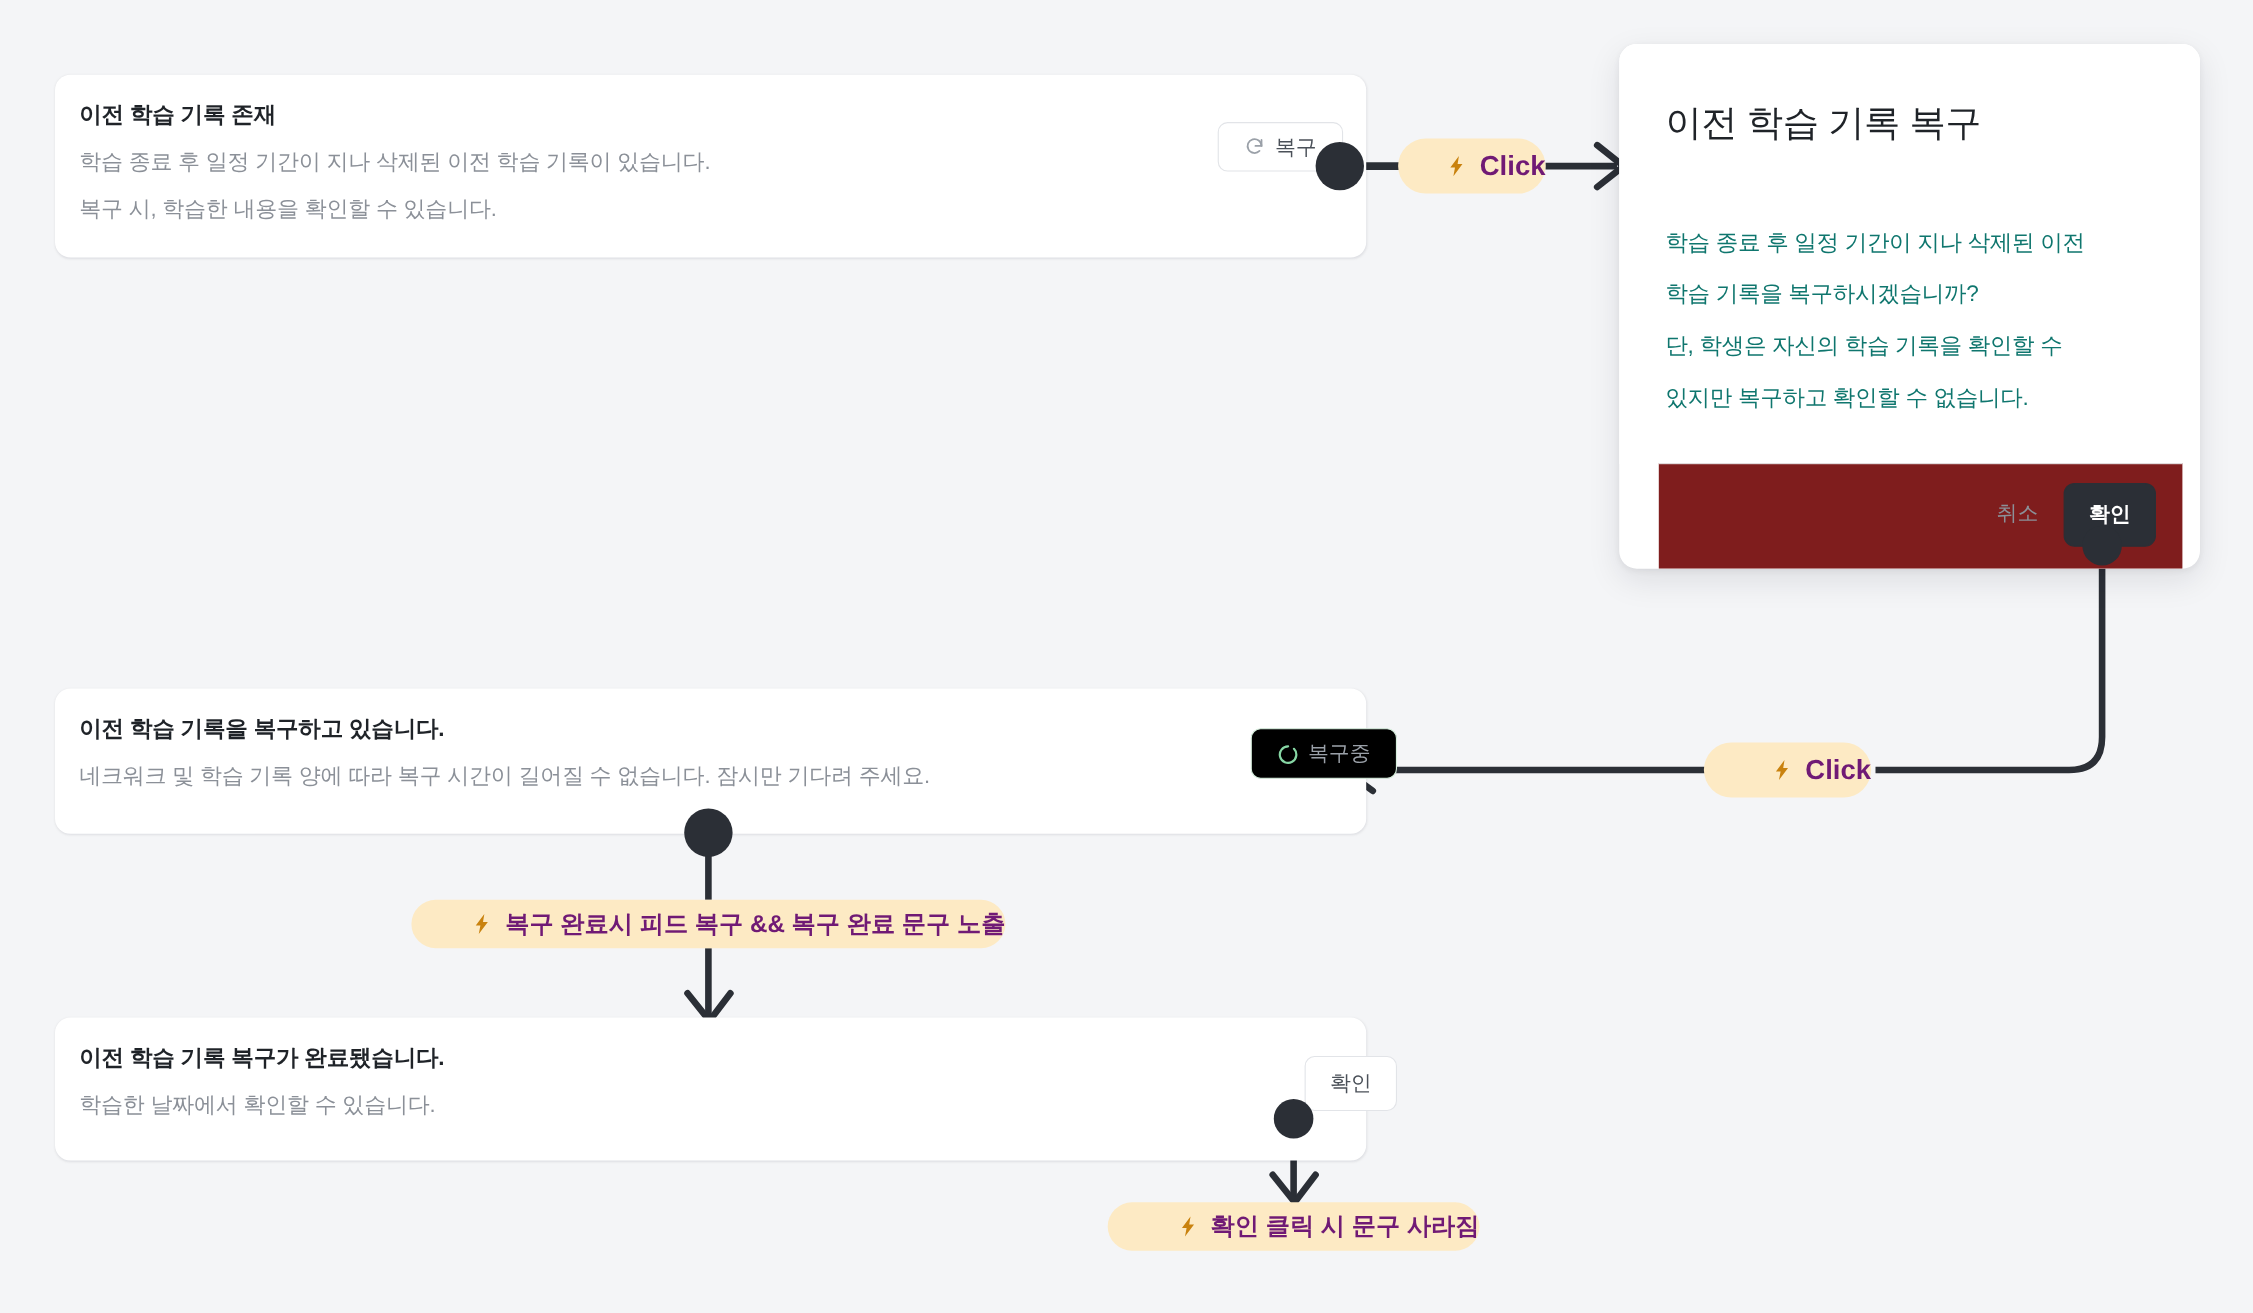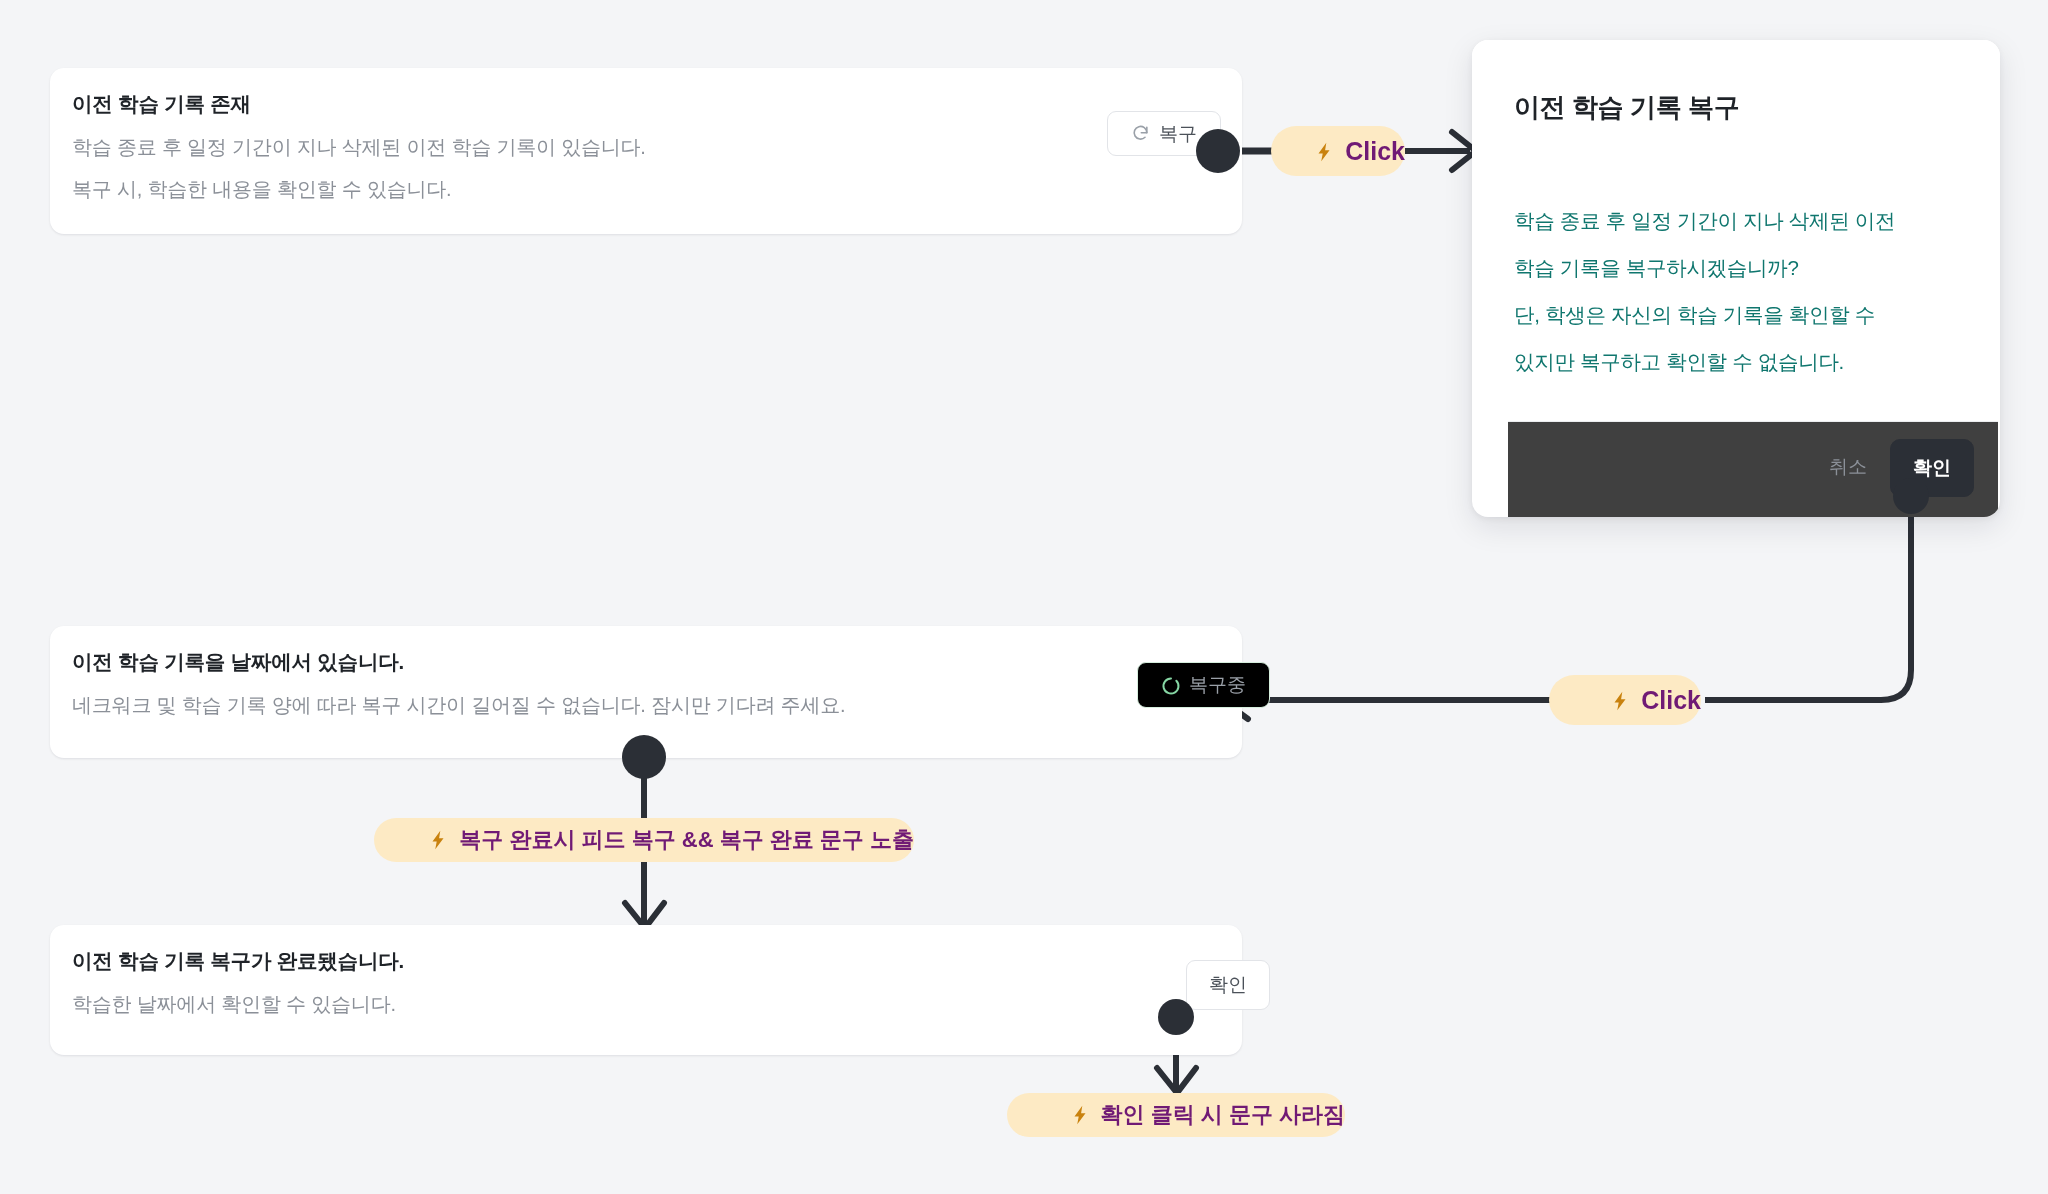--- a/index.html
+++ b/index.html
@@ -97,38 +97,38 @@
     box-shadow: 0 10px 30px rgba(16,24,40,0.10), 0 2px 6px rgba(16,24,40,0.06);
     overflow: hidden;
   }
   .modal-body {
     position: absolute;
     left: 0; right: 0; top: 0;
     background: #ffffff;
   }
   .modal-title {
     position: absolute;
-    font-size: 26px;
-    font-weight: bold;
+    font-size: 33px;
+    font-weight: normal;
     color: #1f2328;
     letter-spacing: -0.4px;
     white-space: nowrap;
     text-align: right;
   }
   .modal-text {
     position: absolute;
     font-size: 20.5px;
     line-height: 47px;
     color: #0f766e;
     letter-spacing: -0.3px;
   }
   .modal-footer {
     position: absolute;
-    left: 0; right: 2px; bottom: 0;
-    background: #404040;
+    left: 0; right: 16px; bottom: 0;
+    background: #7f1d1d;
     border-top: 1px solid #eceef0;
     margin-left: 36px;
   }
 
   
   .pill {
     position: absolute;
     box-sizing: border-box;
     display: flex;
     align-items: center;
@@ -238,21 +238,21 @@
   <div class="pill" style="left:1549px; top:675px; width:152px; height:50px; font-size:25px;">
     <span class="bolt">
       <svg viewBox="0 0 24 24" width="22" height="22" fill="#c9820e">
         <path d="M14.5 2 L6 13.5 h4.6 L9 22 L18 10 h-4.8 Z"></path>
       </svg>
     </span>
     <span class="pill-label">Click</span>
   </div>
 
   <div class="card" style="left:50px; top:626px; width:1192px; height:132px;">
-    <div class="card-title" style="left:22px; top:22px;">이전 학습 기록을 날짜에서 있습니다.</div>
+    <div class="card-title" style="left:22px; top:22px;">이전 학습 기록을 복구하고 있습니다.</div>
     <div class="card-line" style="left:22px; top:66px;">네크워크 및 학습 기록 양에 따라 복구 시간이 길어질 수 없습니다. 잠시만 기다려 주세요.</div>
 
     <div class="btn btn-outline-green" style="left:1087px; top:36px; width:133px; height:46px;">
       <span class="icon-spin">
         <svg viewBox="0 0 24 24" width="20" height="20" fill="none" stroke="#86d6a4" stroke-width="2.4" stroke-linecap="round">
           <path d="M12 3 a9 9 0 1 0 6.4 2.7"></path>
         </svg>
       </span>
       <span>복구중</span>
     </div>

